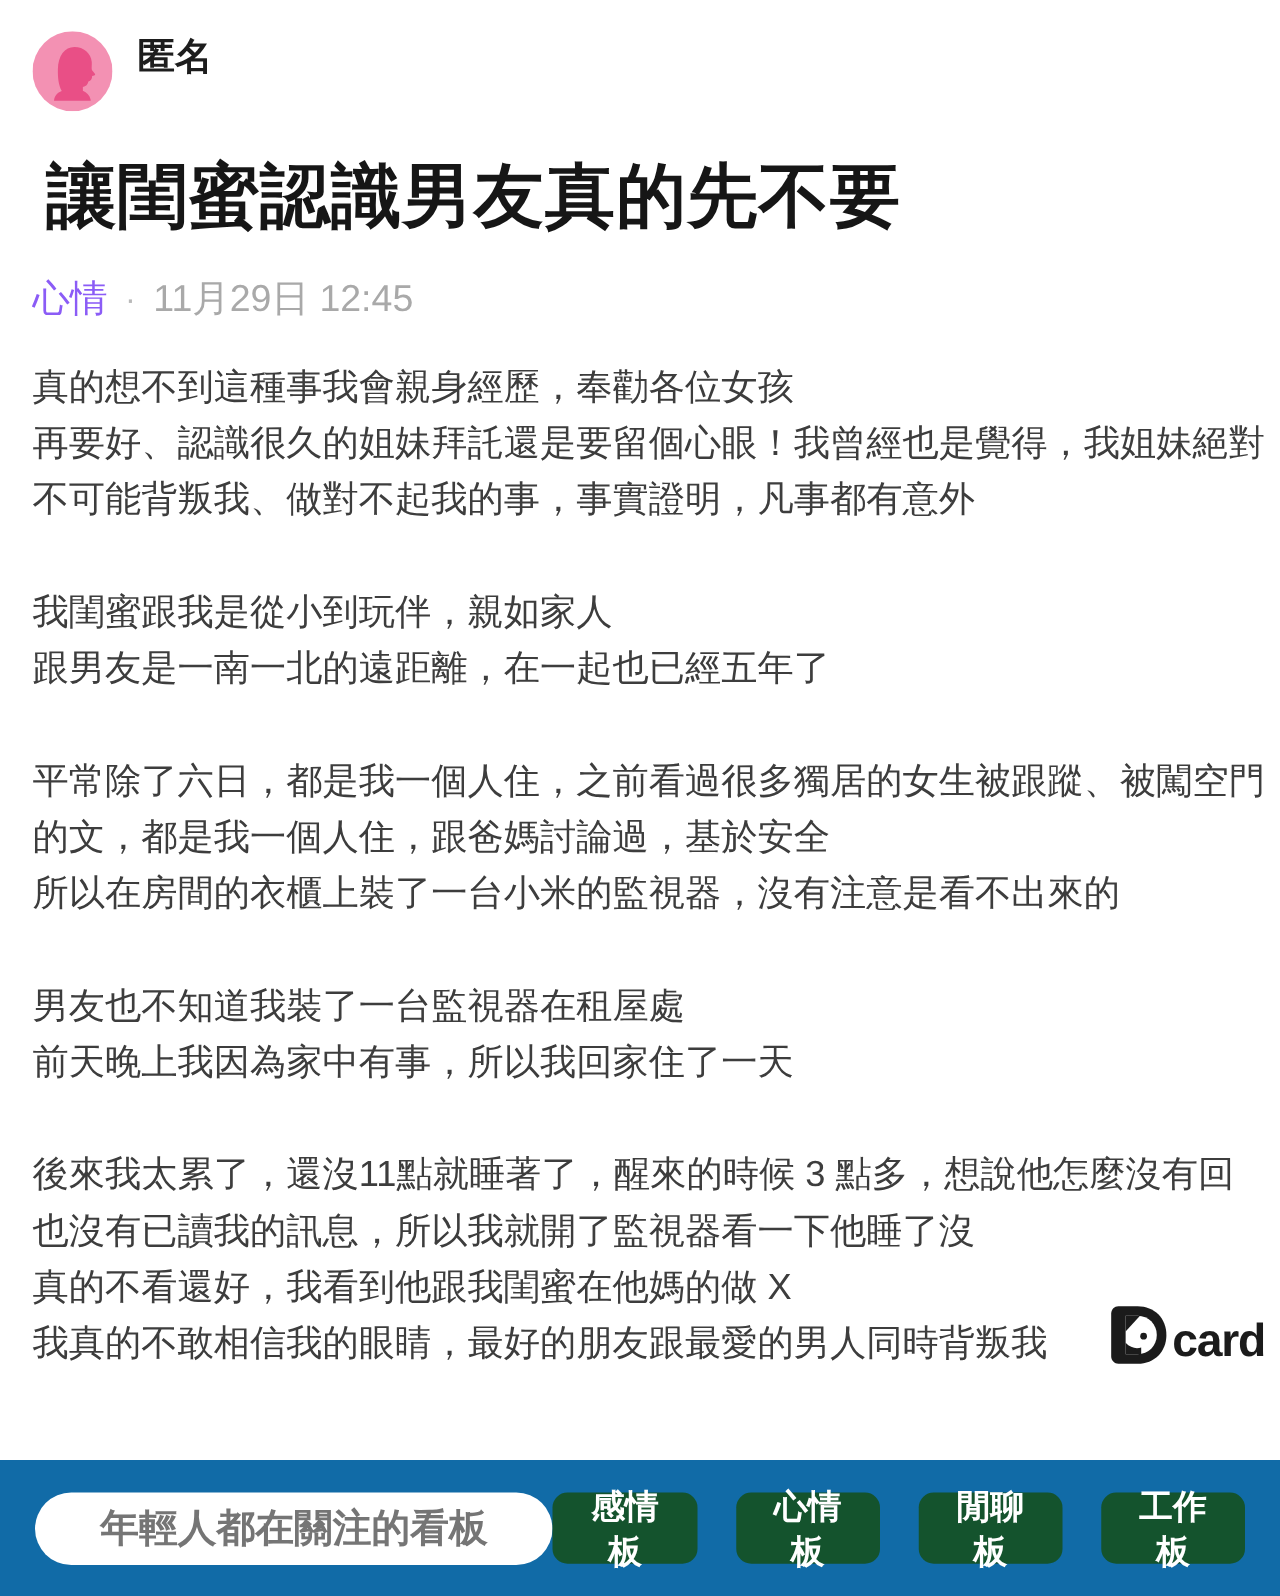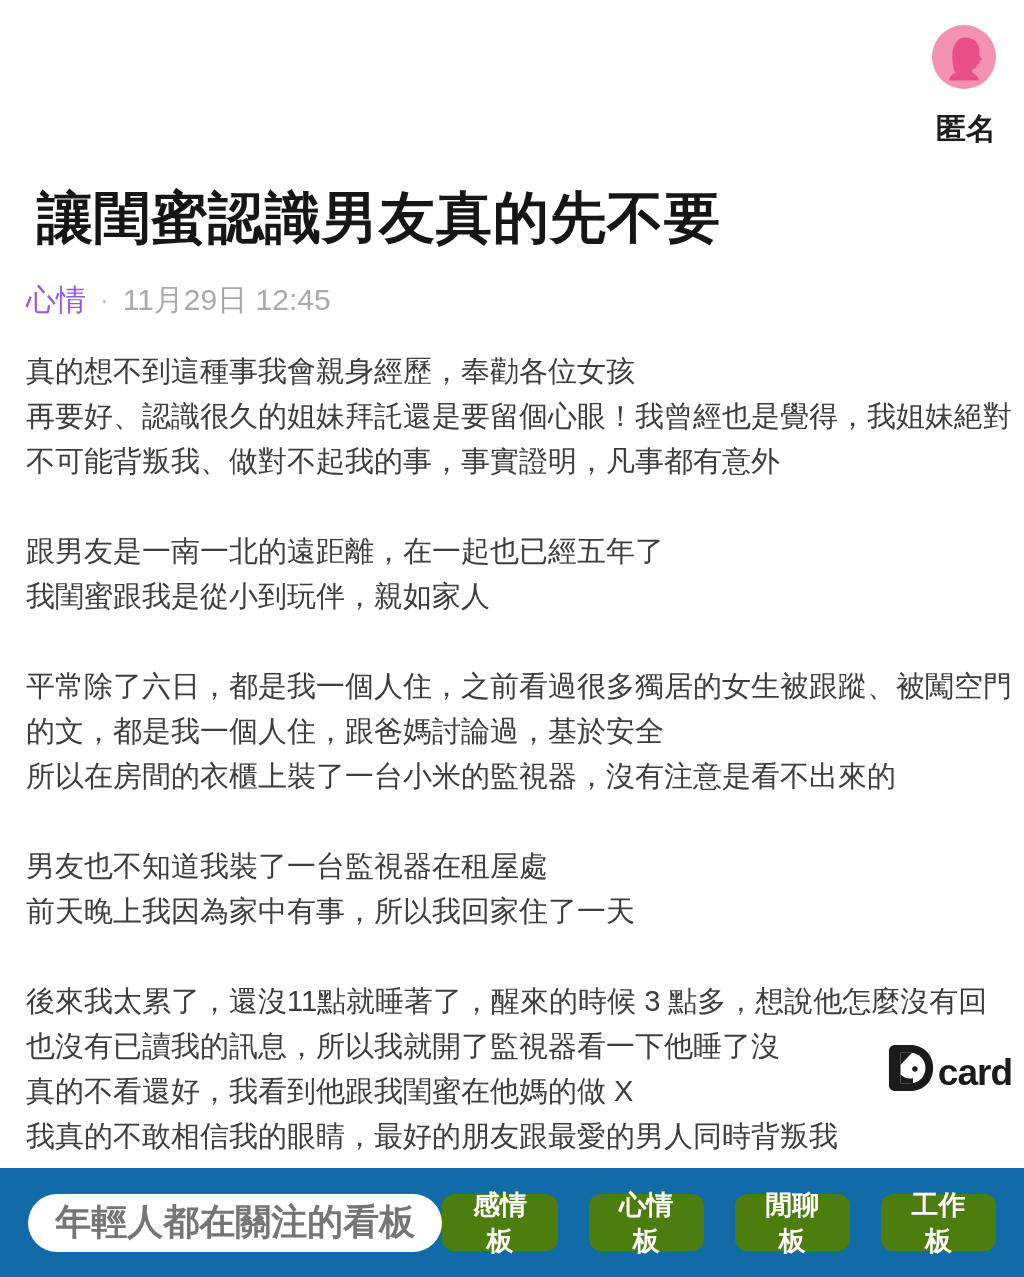--- a/index.html
+++ b/index.html
@@ -1,21 +1,21 @@
 <!DOCTYPE html>
 <html><head>
 <meta charset="utf-8">
 <style>
   * { margin:0; padding:0; box-sizing:border-box; }
   html,body { width:1024px; height:1277px; background:#ffffff;
     font-family:"Liberation Sans","DejaVu Sans",sans-serif; overflow:hidden; position:relative; }
 
   .post { padding:25px 28px 0 26px; }
 
-  .author-row { display:flex; align-items:flex-end; gap:20px;flex-direction:column; }
+  .author-row { display:flex; align-items:flex-start; gap:20px; }
   .avatar { width:64px; height:64px; flex:0 0 64px; }
   .author-name { font-size:30px; font-weight:700; color:#1d1d1d; }
 
   .title { margin-top:32px; font-size:56px; line-height:72px; font-weight:700; color:#161616; letter-spacing:1px;margin-left:11px; }
 
   .meta { margin-top:26px; display:flex; align-items:center; gap:14px; font-size:30px; }
   .category { color:#8b5cf6; cursor:pointer; }
   .dot-sep { color:#b9b9b9; font-size:26px; }
   .timestamp { color:#a9a9a9; }
 
@@ -25,23 +25,23 @@
   .line { white-space:nowrap; }
 
   .brand { position:absolute; top:1044px; right:12px; display:flex; align-items:flex-end; }
   .brand-word { font-size:37px; font-weight:700; color:#1b1b1b; line-height:1; letter-spacing:-1px; margin-left:2px; margin-bottom:1px; }
 
   .bottom-bar { position:absolute; left:0; top:1168px; width:1024px; height:109px;
     background:#116ba7; display:flex; align-items:center; justify-content:space-between;
     padding:0 28px; }
   .explore-pill { width:420px; height:58px; background:#ffffff; border-radius:29px;
     display:flex; align-items:center; justify-content:center;
-    font-size:36px; font-weight:700; color:#757575; cursor:pointer; }
+    font-size:31px; font-weight:700; color:#757575; cursor:pointer; }
   .board-group { display:flex; gap:31px; }
-  .board-btn { height:57px; min-width:100px; padding:0 18px; background:#4d7c0f; border:none;
+  .board-btn { height:57px; min-width:100px; padding:0 18px; background:#14532d; border:none;
     border-radius:12px; display:flex; align-items:center; justify-content:center;
     font-size:27px; font-weight:700; color:#ffffff; cursor:pointer;
     font-family:"Liberation Sans","DejaVu Sans",sans-serif; }
 </style>
 </head>
 <body>
 
 <div class="post">
 
   <div class="author-row">
@@ -60,22 +60,22 @@
     <span class="timestamp">11月29日 12:45</span>
   </div>
 
   <div class="body-text">
     <div class="para">
       <div class="line">真的想不到這種事我會親身經歷，奉勸各位女孩</div>
       <div class="line">再要好、認識很久的姐妹拜託還是要留個心眼！我曾經也是覺得，我姐妹絕對</div>
       <div class="line">不可能背叛我、做對不起我的事，事實證明，凡事都有意外</div>
     </div>
     <div class="para">
+      <div class="line">我閨蜜跟我是從小到玩伴，親如家人</div>
       <div class="line">跟男友是一南一北的遠距離，在一起也已經五年了</div>
-      <div class="line">我閨蜜跟我是從小到玩伴，親如家人</div>
     </div>
     <div class="para">
       <div class="line">平常除了六日，都是我一個人住，之前看過很多獨居的女生被跟蹤、被闖空門</div>
       <div class="line">的文，都是我一個人住，跟爸媽討論過，基於安全</div>
       <div class="line">所以在房間的衣櫃上裝了一台小米的監視器，沒有注意是看不出來的</div>
     </div>
     <div class="para">
       <div class="line">男友也不知道我裝了一台監視器在租屋處</div>
       <div class="line">前天晚上我因為家中有事，所以我回家住了一天</div>
     </div>

